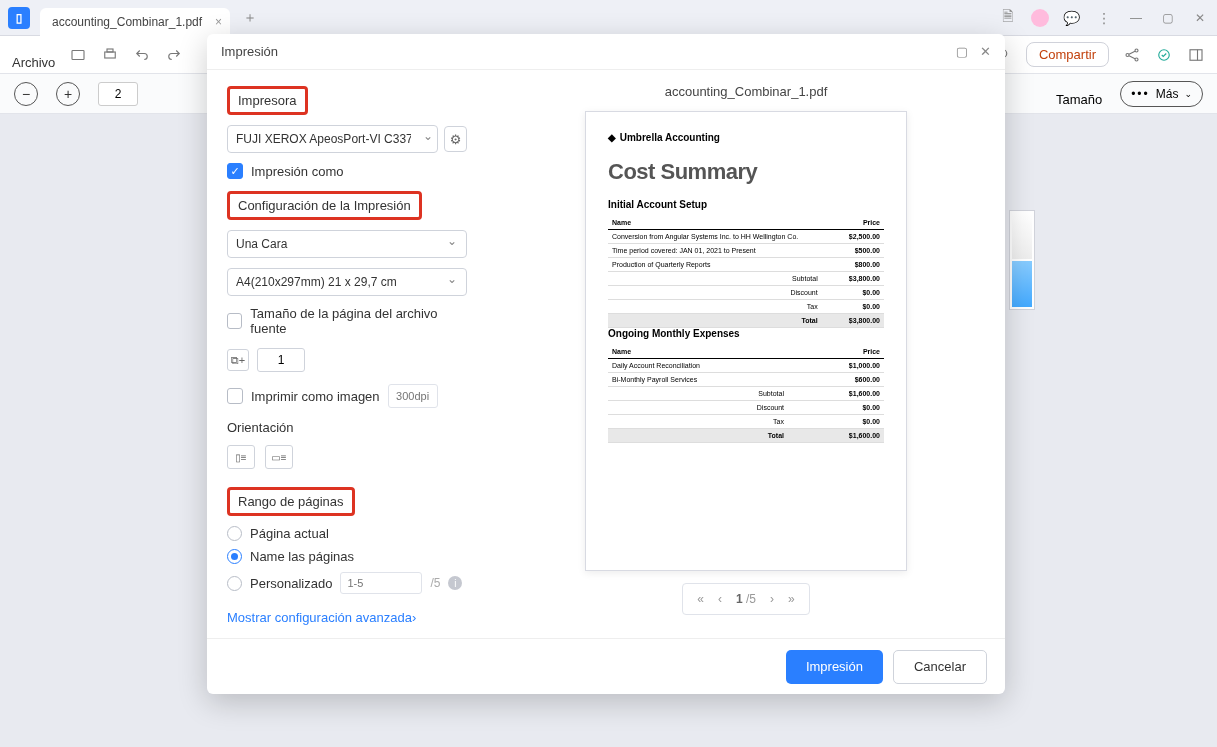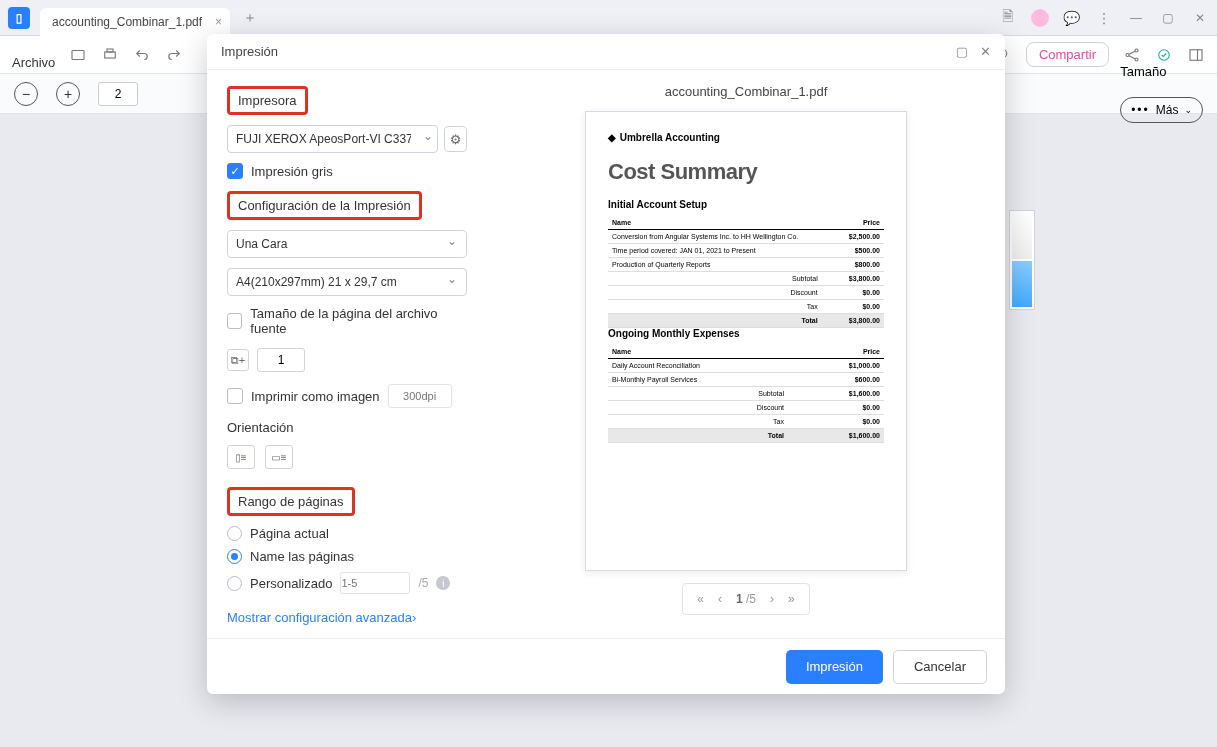--- a/index.html
+++ b/index.html
@@ -12,21 +12,21 @@
 .file-tab .close { position:absolute; right:8px; font-size:12px; color:#999; }
 .add-tab { width:20px; height:20px; display:flex; align-items:center; justify-content:center; color:#888; font-size:14px; margin-left:10px; }
 .titlebar-right { margin-left:auto; display:flex; align-items:center; gap:14px; color:#888;}
 .titlebar-icon { width:18px; height:18px; display:flex; align-items:center; justify-content:center; font-size:14px; }
 .win-btn { width:18px; height:18px; display:flex; align-items:center; justify-content:center; font-size:12px; }
 
 
 .toolbar { height:38px; background:#fff; display:flex; align-items:center; padding:0 12px; gap:14px; border-bottom:1px solid #e2e4ea; }
 .tb-btn { font-size:13px; color:#333; display:flex; align-items:center; gap:4px;margin-top:16px; }
 .tb-icon { width:18px; height:18px; stroke:#777; fill:none; stroke-width:1.5; }
-.share-btn { border:1px solid #d0d2da; border-radius:8px; padding:4px 12px; font-size:13px; color:#ec4899; }
+.share-btn { border:1px solid #d0d2da; border-radius:8px; padding:4px 12px; font-size:13px; color:#c2410c; }
 .toolbar-right { margin-left:auto; display:flex; align-items:center; gap:14px;}
 
 
 .toolbar2 { height:40px; background:#fafbfc; display:flex; align-items:center; padding:0 14px; gap:18px; border-bottom:1px solid #e2e4ea; }
 .zoom-btn { width:24px; height:24px; border:1.5px solid #555; border-radius:50%; display:flex; align-items:center; justify-content:center; font-size:14px; color:#333;}
 .page-input { width:40px; height:24px; border:1px solid #ccc; border-radius:3px; text-align:center; font-size:12px;}
 .mas-btn { border:1.5px solid #555; border-radius:14px; height:26px; padding:0 10px; display:flex; align-items:center; gap:6px; font-size:12px; }
 
 
 .dialog { position:absolute; left:207px; top:34px; width:798px; height:660px; background:#fff; border-radius:6px; box-shadow:0 8px 30px rgba(0,0,0,0.2); display:flex; flex-direction:column; overflow:hidden; }
@@ -42,29 +42,29 @@
 .sel-wrap { position:relative; margin-bottom:10px; display:flex; gap:6px; align-items:center;}
 .sel-wrap::after { content:"⌄"; position:absolute; right:34px; top:4px; color:#888; font-size:12px; }
 .sel-wrap.full::after { right:10px; }
 .gear-btn { width:26px; height:26px; border:1px solid #cfd3db; border-radius:4px; display:flex; align-items:center; justify-content:center; color:#666; font-size:13px;}
 .chk-row { display:flex; align-items:center; gap:8px; font-size:13px; margin-bottom:12px; }
 .chk { width:16px; height:16px; border-radius:3px; border:1px solid #b7bcc6; display:flex; align-items:center; justify-content:center; font-size:11px; }
 .chk.on { background:#2a7fff; border-color:#2a7fff; color:#fff; }
 .num-row { display:flex; align-items:center; gap:8px; margin-bottom:12px;}
 .num-icon { width:22px; height:22px; border:1px solid #cfd3db; border-radius:3px; display:flex; align-items:center; justify-content:center; font-size:11px; color:#666;}
 .num-input { width:48px; height:24px; border:1px solid #cfd3db; border-radius:3px; font-size:12px; text-align:center;}
-.dpi-input { width:64px; height:24px; border:1px solid #e0e3ea; border-radius:3px; font-size:11px; text-align:center; color:#aaa;}
+.dpi-input { width:50px; height:24px; border:1px solid #e0e3ea; border-radius:3px; font-size:11px; text-align:center; color:#aaa;}
 .section-title { font-size:13px; color:#333; margin:6px 0 10px; font-weight:500;}
 .orient-row { display:flex; gap:10px; margin-bottom:18px;}
 .orient-btn { width:28px; height:24px; border:1px solid #cfd3db; border-radius:3px; display:flex; align-items:center; justify-content:center; font-size:10px; color:#666; }
 .radio-row { display:flex; align-items:center; gap:8px; font-size:13px; margin-bottom:8px;}
 .radio { width:15px; height:15px; border:1.5px solid #b7bcc6; border-radius:50%; display:flex; align-items:center; justify-content:center;}
 .radio.on { border-color:#2a7fff; }
 .radio.on::after { content:""; width:7px; height:7px; background:#2a7fff; border-radius:50%; }
-.custom-input { width:70px; height:22px; border:1px solid #e0e3ea; border-radius:3px; font-size:11px; padding:0 0; color:#aaa;}
+.custom-input { width:82px; height:22px; border:1px solid #e0e3ea; border-radius:3px; font-size:11px; padding:0 6px; color:#aaa;}
 .info-icon { width:14px; height:14px; border-radius:50%; background:#c5c8d0; color:#fff; font-size:10px; display:flex; align-items:center; justify-content:center;}
 .adv-link { color:#2a7fff; font-size:13px; margin-top:16px; cursor:pointer; display:flex; align-items:center; }
 
 .preview-title { font-size:13px; color:#444; margin-bottom:12px;}
 .page-preview { width:322px; height:460px; border:1px solid #d8dae2; background:#fff; padding:20px 22px; font-size:8px; color:#000; box-shadow:0 2px 8px rgba(0,0,0,0.08);}
 .pv-brand { font-size:10px; font-weight:bold; margin-bottom:16px; display:flex; align-items:center; gap:4px;}
 .pv-h1 { font-size:22px; font-weight:bold; color:#555; letter-spacing:-0.5px; margin-bottom:14px;}
 .pv-h2 { font-size:10px; font-weight:bold; margin-bottom:6px; margin-top:0;}
 .pv-tbl { width:100%; border-collapse:collapse; font-size:7px;}
 .pv-tbl th { text-align:left; font-weight:bold; padding:3px 4px; border-bottom:1px solid #000;}
@@ -139,21 +139,21 @@
         <rect x="4" y="5" width="16" height="14"></rect>
         <path d="M14 5v14"></path>
       </svg>
   </div>
 </div>
 
 <div class="toolbar2">
   <div class="zoom-btn">−</div>
   <div class="zoom-btn">+</div>
   <input class="page-input" value="2" style="">
-  <div style="margin-left:auto; display:flex; gap:18px; align-items:flex-start;flex-direction:column;">
+  <div style="margin-left:auto; display:flex; gap:18px; align-items:flex-end;">
     <span style="font-size:13px;">Tamaño</span>
     <span class="mas-btn">
         <span style="letter-spacing:2px;">•••</span>
         <span>Más</span>
         <span style="font-size:9px;">⌄</span>
       </span>
   </div>
 </div>
 
 <div class="thumbs-strip">
@@ -171,21 +171,21 @@
   </div>
   <div class="dlg-body">
     <div class="dlg-left">
       <div class="redbox">Impresora</div>
       <div class="sel-wrap">
         <select class="select"><option>FUJI XEROX ApeosPort-VI C3370</option></select>
         <div class="gear-btn">⚙</div>
       </div>
       <div class="chk-row">
         <div class="chk on">✓</div>
-        <span>Impresión gris</span>
+        <span>Impresión como</span>
       </div>
 
       <div class="redbox">Configuración de la Impresión</div>
       <div class="sel-wrap full">
           <select class="select"><option>Una Cara</option></select>
         </div>
       <div class="sel-wrap full">
           <select class="select"><option>A4(210x297mm) 21 x 29,7 cm</option></select>
         </div>
       <div class="chk-row">

